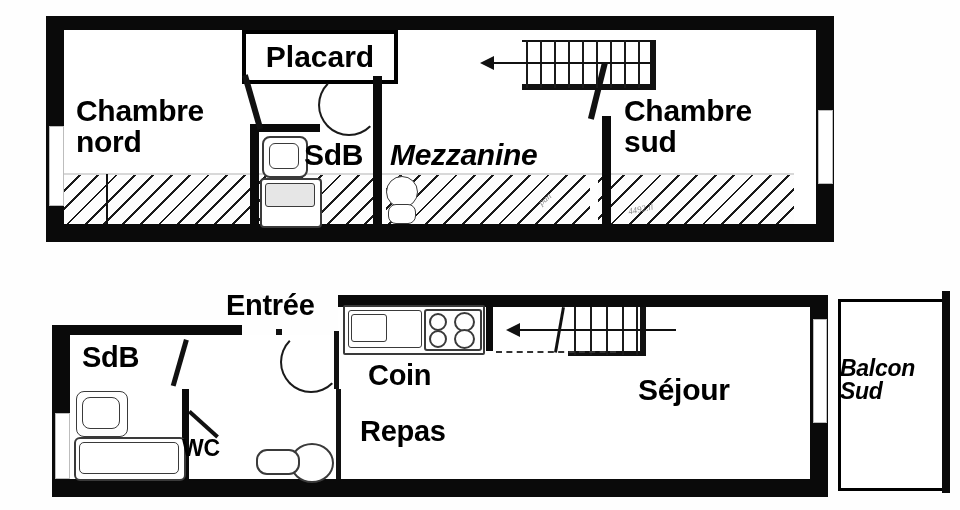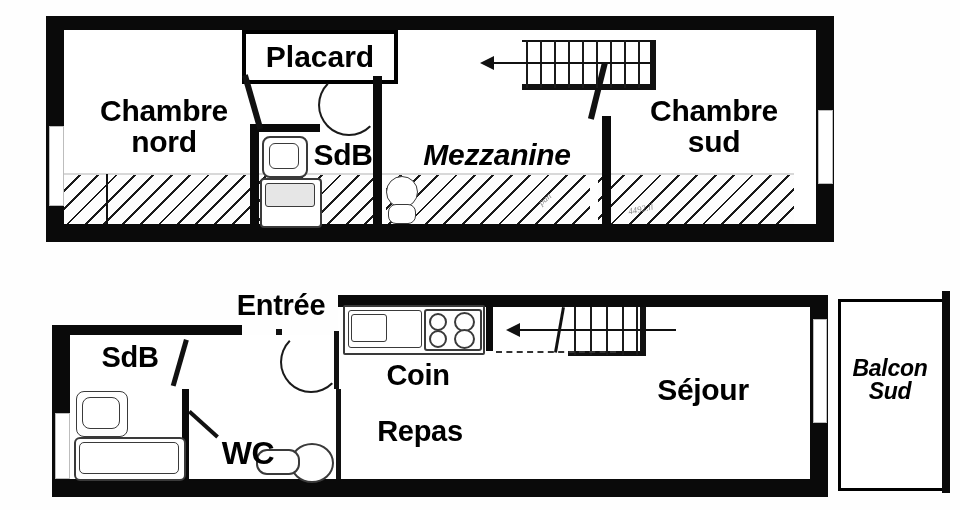--- a/index.html
+++ b/index.html
@@ -11,21 +11,21 @@
   }
   #stage{position:relative;width:960px;height:510px;background:#fefefe;}
 
   
   .plan{position:absolute;}
   .wall{position:absolute;background:#0a0a0a;}
   .thinwall{position:absolute;background:#111;}
   .room{position:absolute;background:#ffffff;}
   .label{
     position:absolute;color:#000;font-weight:bold;
-    line-height:1.02;text-align:center;white-space:pre-line;
+    line-height:1.02;text-align:left;white-space:pre-line;
     letter-spacing:-0.3px;
   }
   .boxlabel{
     position:absolute;background:#fff;border:4px solid #000;
     color:#000;font-weight:bold;display:flex;align-items:center;
     justify-content:center;line-height:1;
   }
   .opening{position:absolute;background:#ffffff;border:1px solid #bdbdbd;}
   .hatch{
     position:absolute;
@@ -182,22 +182,22 @@
     <div class="arrowline" style="left:480px;top:44px;width:158px;"></div>
     <div class="arrowhead" style="left:468px;top:38px;border-top:7px solid transparent;border-bottom:7px solid transparent;border-right:14px solid #111;"></div>
     <div class="dashline" style="left:458px;top:66px;width:120px;"></div>
     <div class="doorleaf" style="left:524px;top:22px;width:3px;height:46px;transform:rotate(10deg);"></div>
 
     <div class="balcbox" style="left:800px;top:14px;width:104px;height:186px;"></div>
     <div class="wall" style="left:904px;top:6px;width:8px;height:202px;"></div>
     <div class="opening" style="left:775px;top:34px;width:12px;height:102px;"></div>
 
     <div class="label" style="left:44px;top:58px;width:96px;font-size:29px;">SdB</div>
-    <div class="label" style="left:174px;top:152px;width:72px;font-size:32px;">WC</div>
-    <div class="label" style="left:178px;top:6px;width:130px;font-size:29px;">Entrée</div>
+    <div class="label" style="left:144px;top:152px;width:72px;font-size:23px;">WC</div>
+    <div class="label" style="left:188px;top:6px;width:130px;font-size:29px;">Entrée</div>
     <div class="label" style="left:322px;top:132px;width:120px;font-size:29px;">Repas</div>
     <div class="label" style="left:330px;top:76px;width:100px;font-size:29px;">Coin</div>
     <div class="label" style="left:600px;top:90px;width:130px;font-size:30px;">Séjour</div>
     <div class="label" style="left:802px;top:72px;width:100px;font-size:23px;font-style:italic;">Balcon
 Sud</div>
   </div>
 
 </div>
 
 </body></html>

